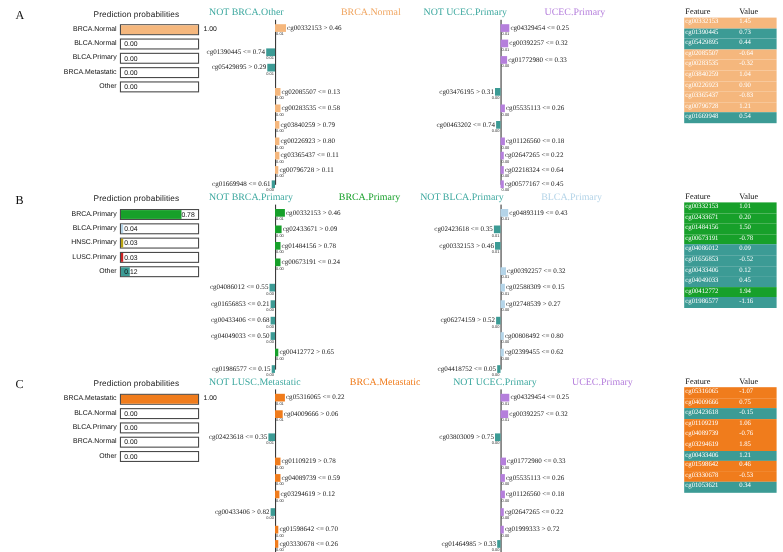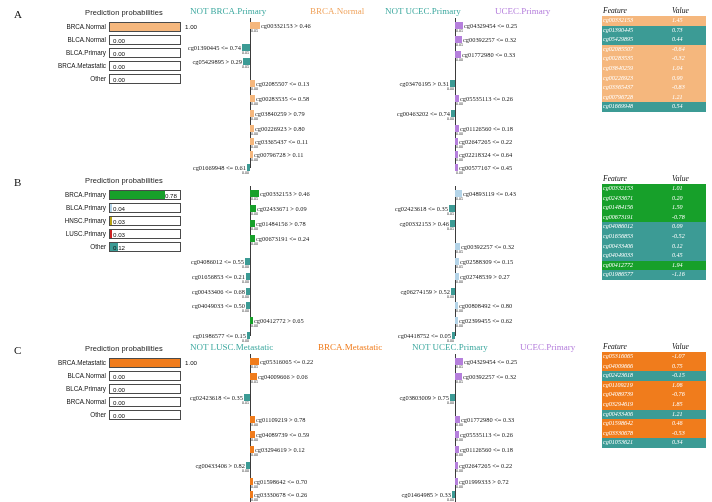--- a/index.html
+++ b/index.html
@@ -71,21 +71,21 @@
   
   .side-right .bar-text{left:1px;}
   .side-right .bar-rect{left:0;}
   .side-right .bar-weight{left:1px;}
   
   .side-left .bar-text{right:1px;}
   .side-left .bar-rect{right:0;}
   .side-left .bar-weight{right:1px;}
 
   
-  .fvtable{position:absolute;right:6px;top:6px;width:104px;font-style:italic;}
+  .fvtable{position:absolute;right:6px;top:6px;width:84px;}
   .fv-head{
     display:flex;font-size:7.6px;font-family:"Liberation Serif",serif;
     color:#111;padding-bottom:1px;
   }
   .fv-head .fh-f{flex:1;text-align:left;padding-left:1px;}
   .fv-head .fh-v{flex:0 0 34px;text-align:left;}
   .fv-row{display:flex;height:9.6px;align-items:center;}
   .fv-feat{
     flex:1;font-size:6.1px;font-family:"Liberation Serif",serif;
     color:#ffffff;padding-left:1px;white-space:nowrap;line-height:9.6px;
@@ -133,21 +133,21 @@
         </div>
         <div class="prob-row">
           <div class="prob-label">Other</div>
           <div class="prob-box">
             <div class="prob-fill" style="width: 0%; background: rgb(60, 155, 149);"></div>
             <span class="prob-inner-val left">0.00</span>
           </div>
         </div>
       </div>
       <div class="class-headers">
-        <div class="ch" style="left: 0px; color: rgb(63, 169, 160);">NOT BRCA.Primary</div>
+        <div class="ch" style="left: 0px; color: rgb(63, 169, 160);">NOT BRCA.Other</div>
         <div class="ch" style="left: 120px; color: rgb(240, 165, 96);">BRCA.Normal</div>
         <div class="ch" style="left: 195px; color: rgb(63, 169, 160);">NOT UCEC.Primary</div>
         <div class="ch" style="left: 305px; color: rgb(181, 127, 220);">UCEC.Primary</div>
       </div>
       <div class="expl" style="left: 0px; width: 712px;">
         <div class="axis" style="left: 250px;"></div>
         <div class="bar-item side-right" style="top: 4px; left: 250px; width: 250px;">
           <div class="bar-rect" style="width: 10px; background: rgb(245, 183, 125);"></div>
           <div class="bar-text" style="left: 11px;">cg00332153 &gt; 0.46</div>
           <div class="bar-weight">0.01</div>
@@ -331,20 +331,26 @@
           </div>
         </div>
         <div class="prob-row">
           <div class="prob-label">Other</div>
           <div class="prob-box">
             <div class="prob-fill" style="width: 12%; background: rgb(60, 155, 149);"></div>
             <span class="prob-inner-val left">0.12</span>
           </div>
         </div>
       </div>
+      <div class="class-headers">
+        <div class="ch" style="left: 0px; color: rgb(63, 169, 160);">NOT BRCA.Primary</div>
+        <div class="ch" style="left: 118px; color: rgb(23, 160, 42);">BRCA.Primary</div>
+        <div class="ch" style="left: 192px; color: rgb(63, 169, 160);">NOT BLCA.Primary</div>
+        <div class="ch" style="left: 302px; color: rgb(180, 212, 232);">BLCA.Primary</div>
+      </div>
       <div class="expl" style="left: 0px; width: 712px;">
         <div class="axis" style="left: 250px;"></div>
         <div class="bar-item side-right" style="top: 4px; left: 250px; width: 250px;">
           <div class="bar-rect" style="width: 9px; background: rgb(23, 160, 42);"></div>
           <div class="bar-text" style="left: 10px;">cg00332153 &gt; 0.46</div>
           <div class="bar-weight">0.01</div>
         </div>
         <div class="bar-item side-right" style="top: 19px; left: 250px; width: 250px;">
           <div class="bar-rect" style="width: 6px; background: rgb(23, 160, 42);"></div>
           <div class="bar-text" style="left: 7px;">cg02433671 &gt; 0.09</div>

